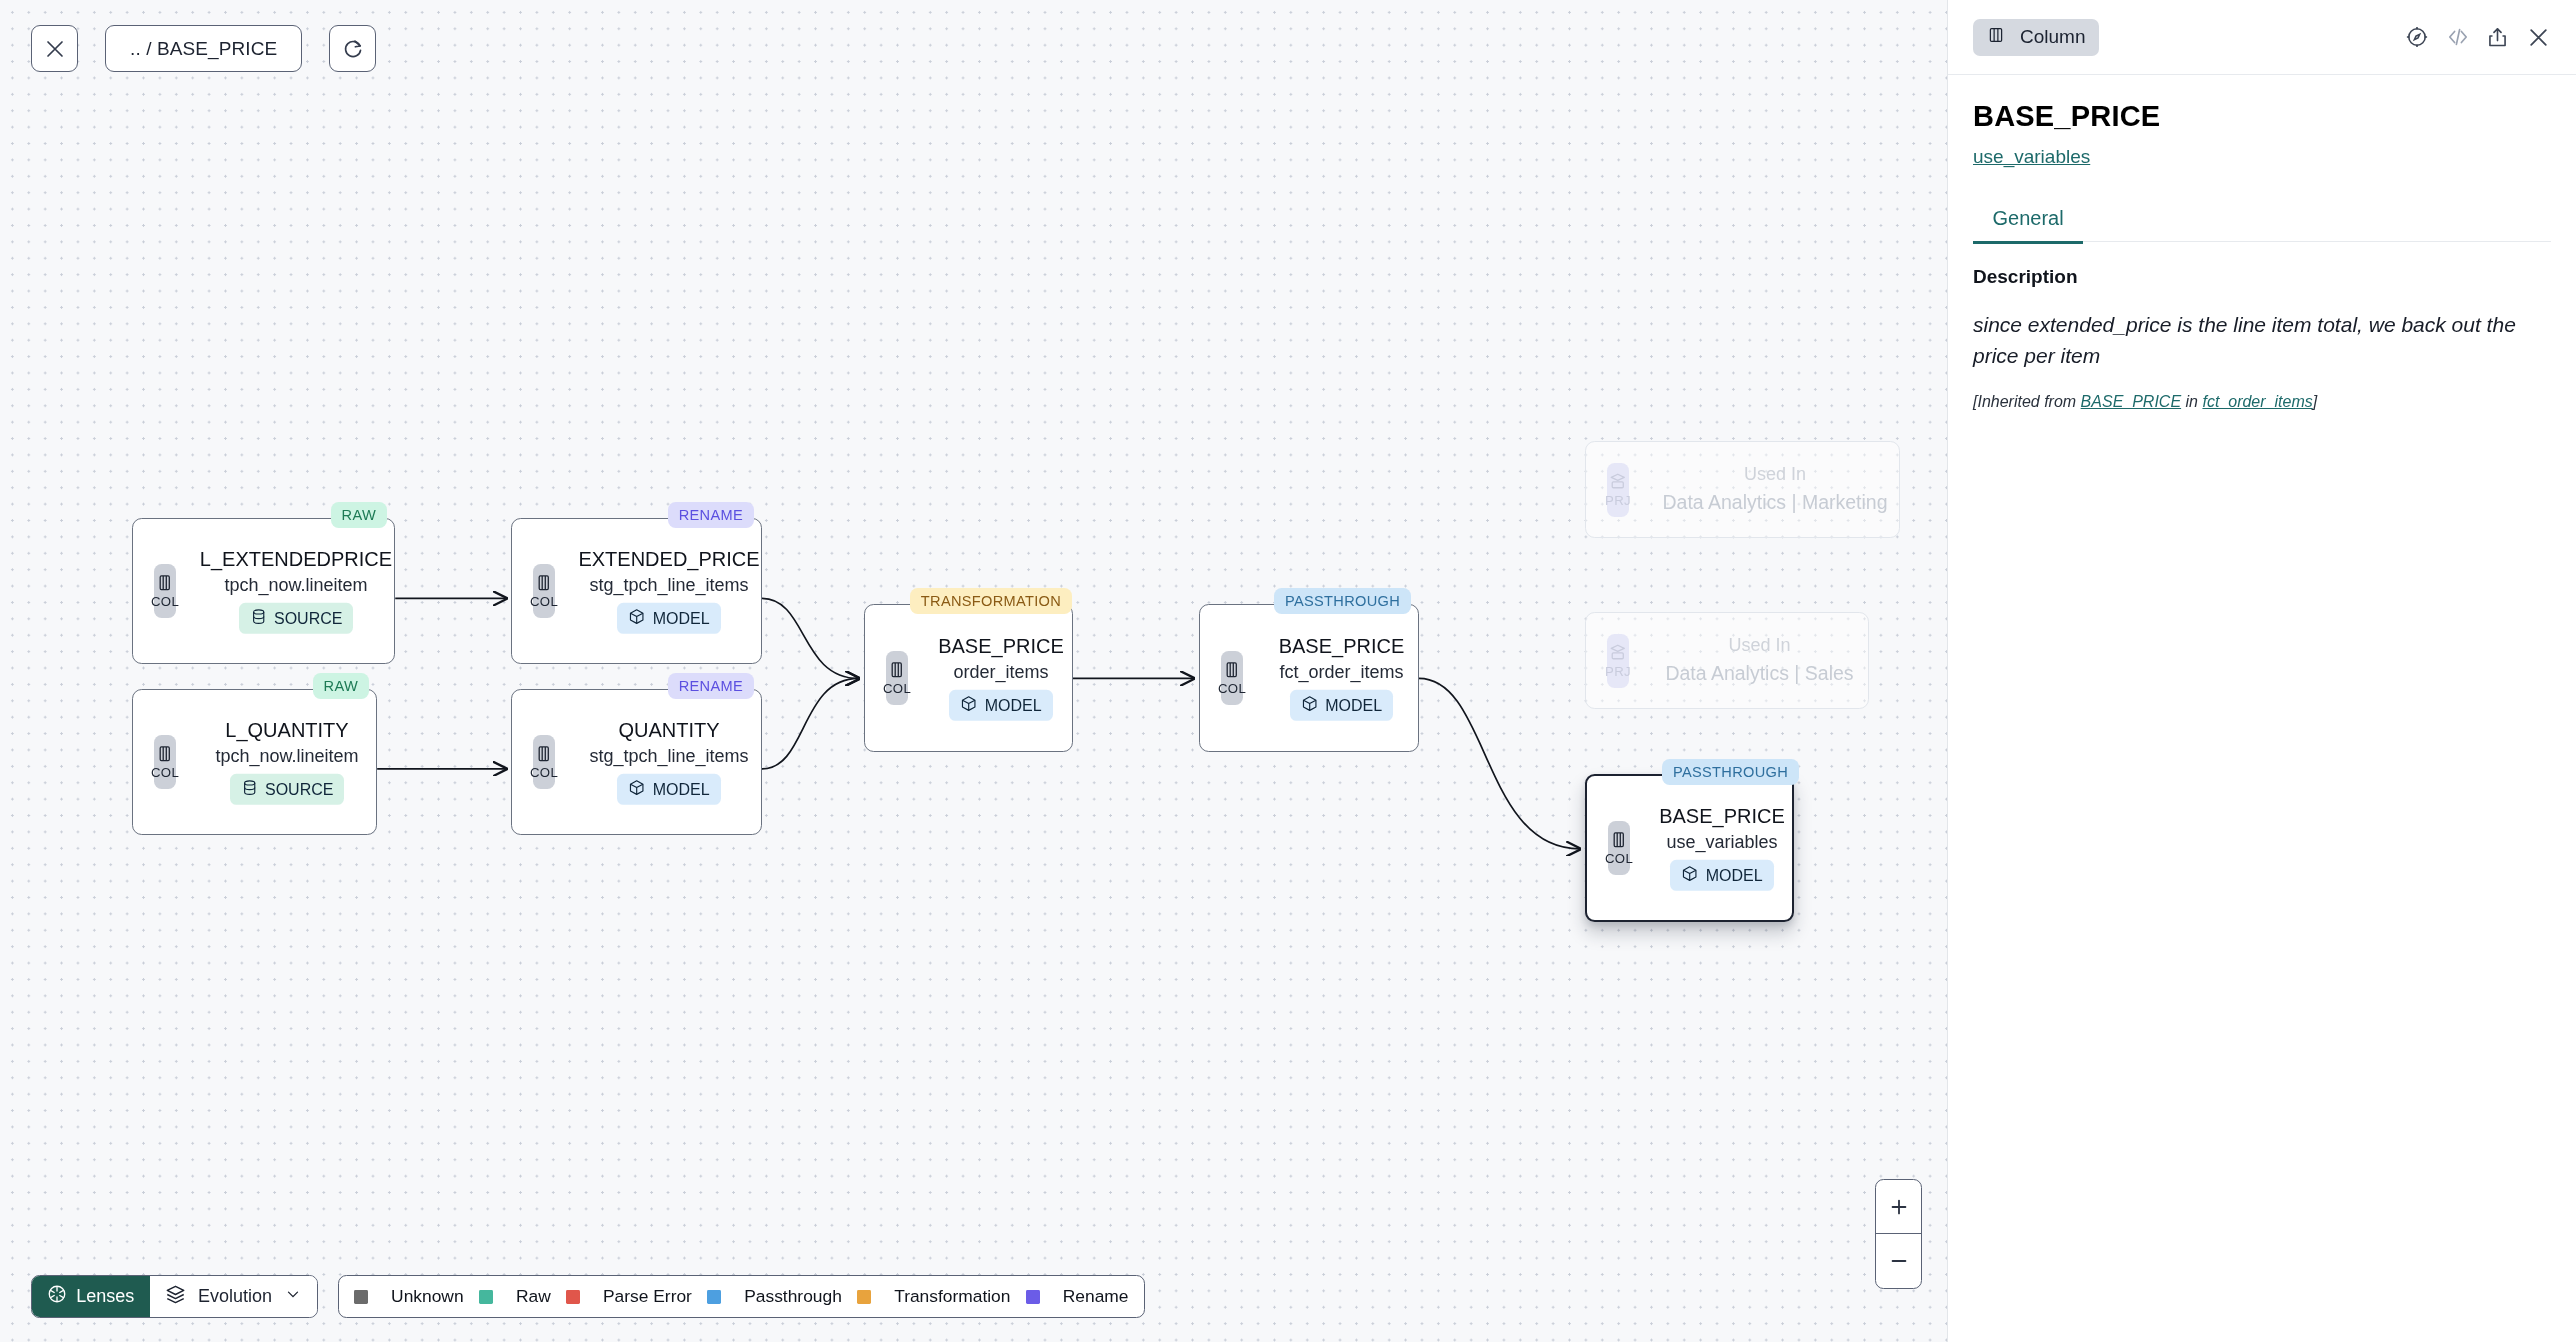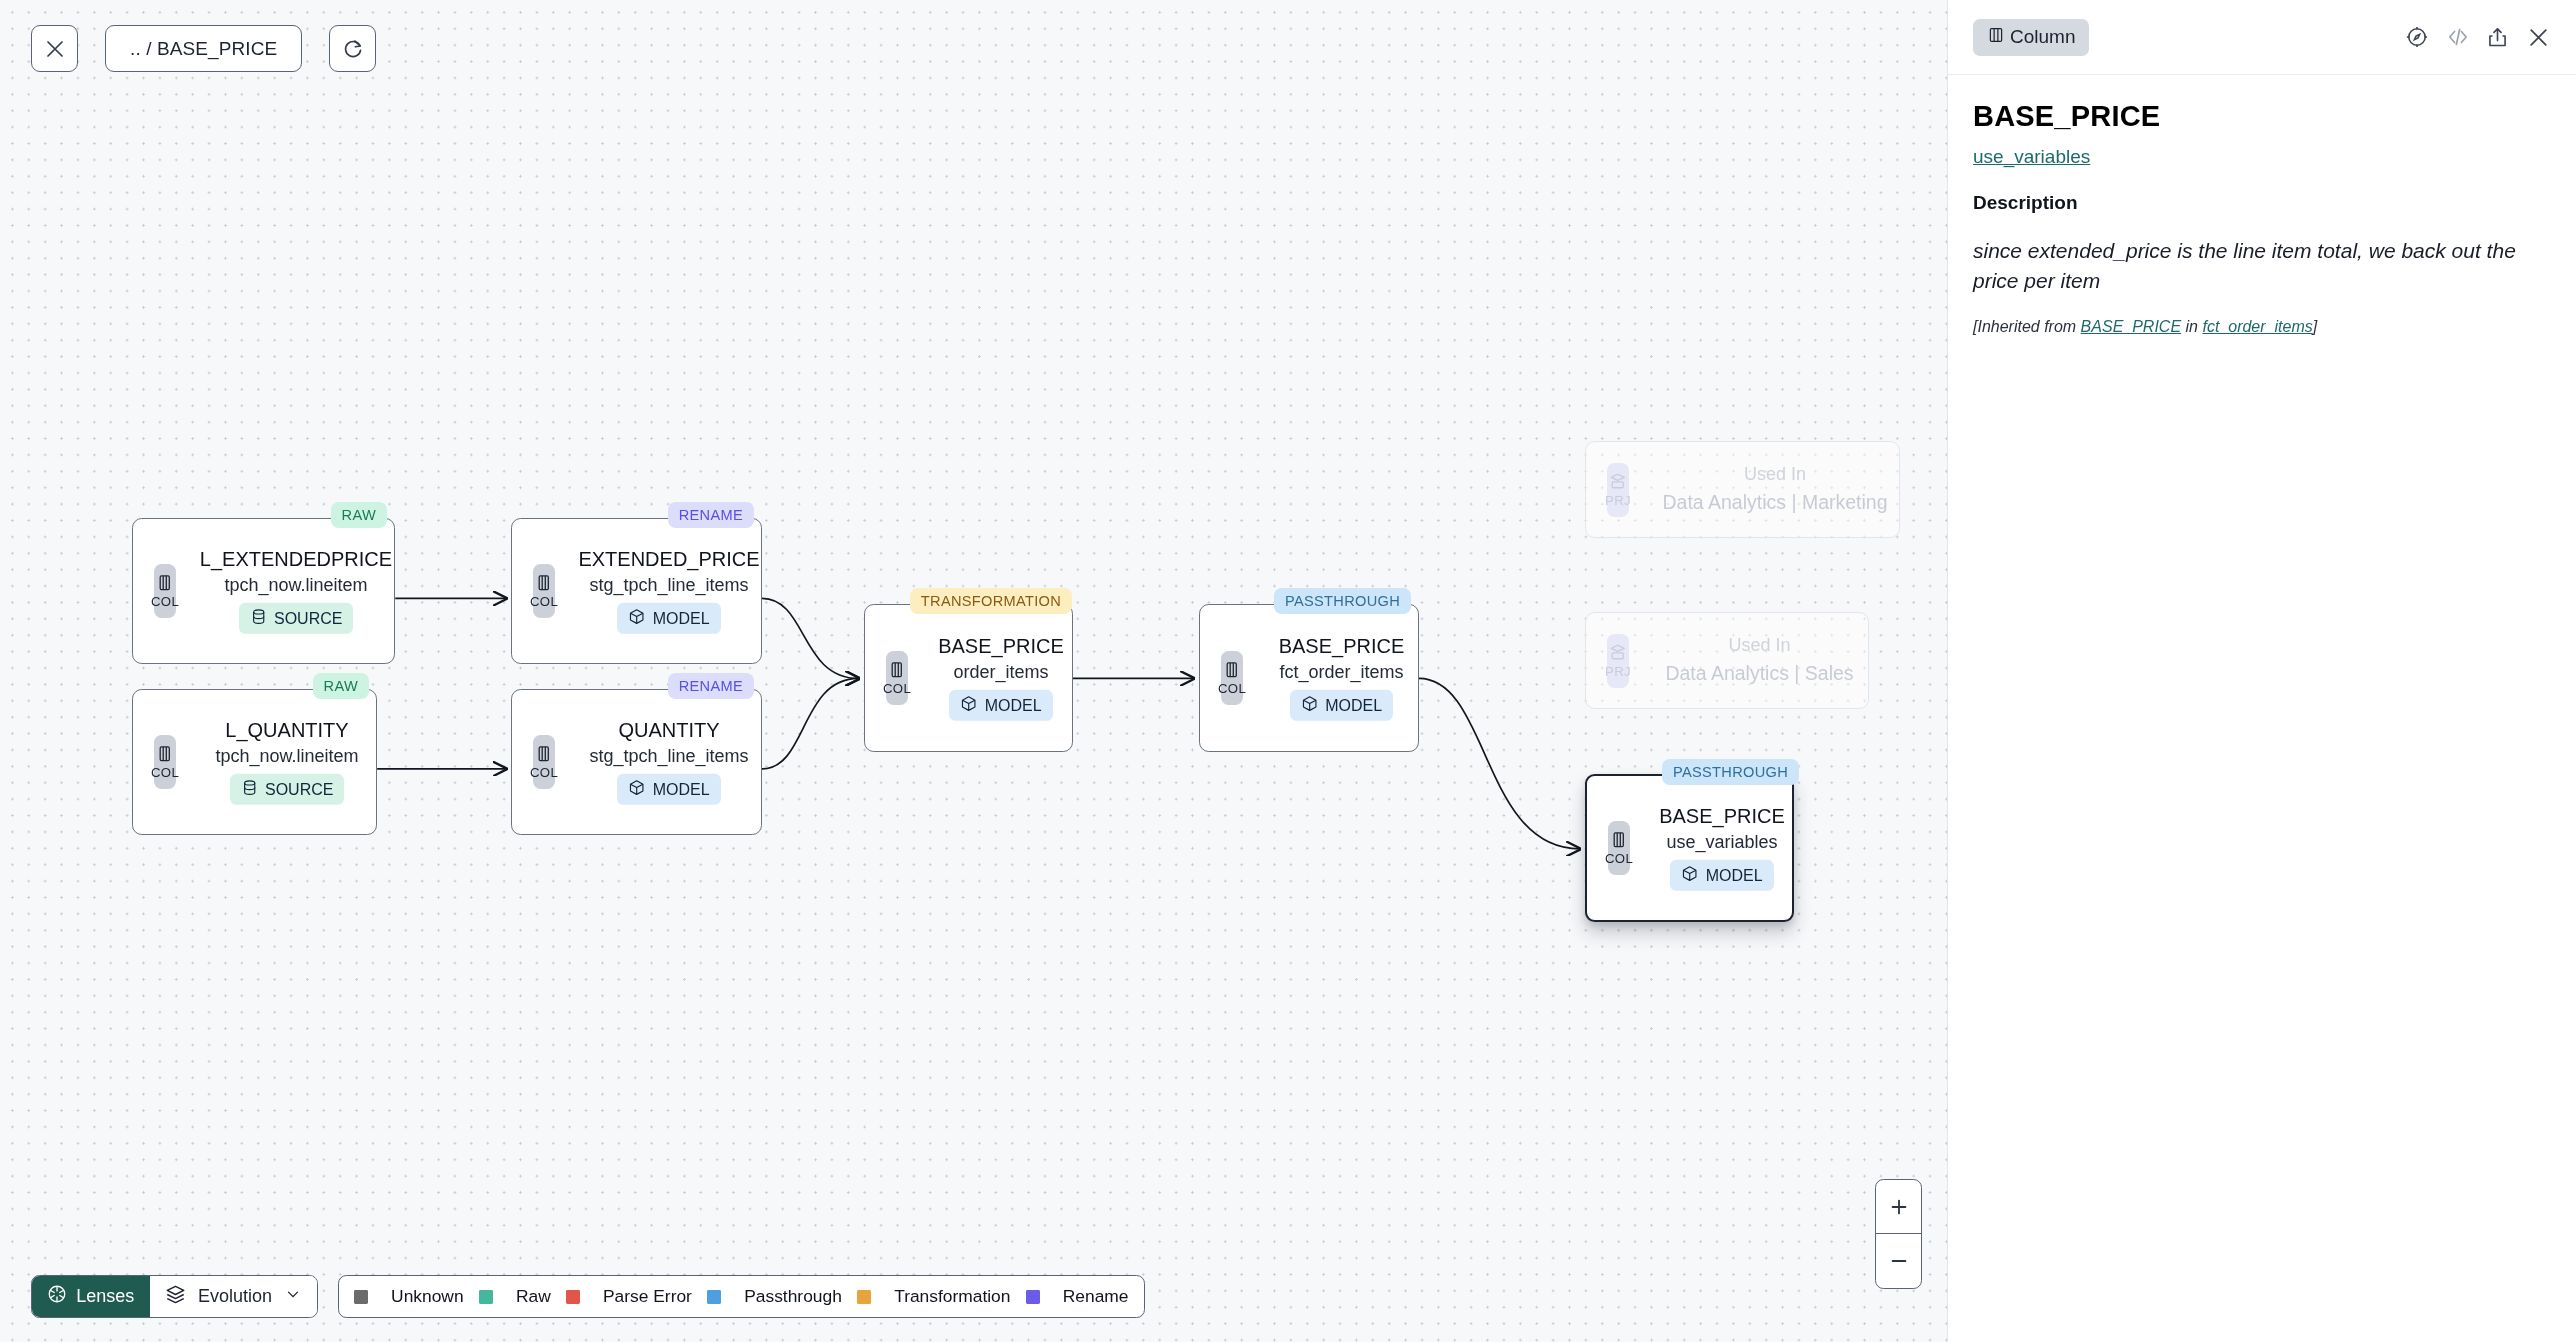--- a/index.html
+++ b/index.html
@@ -119,21 +119,21 @@
   .legend-item { display: flex; align-items: center; gap: 23px; font-size: 17.4px; color: #10141c; white-space: nowrap; }
   .sw { width: 14px; height: 14px; border-radius: 1.4px; display: inline-block; }
 
   
   #panel { position: relative; width: 629px; height: 1343px; background: #ffffff; border-left: 1.1px solid #e3e6ea; }
   .panel-head {
     height: 75px; display: flex; align-items: center; justify-content: space-between;
     padding: 0 25px 0 25px; border-bottom: 1.1px solid #e7eaee;
   }
   .type-chip {
-    display: inline-flex; align-items: center; gap: 5px;
+    display: inline-flex; align-items: center; gap: 15px;
     background: #d5d9e0; color: #1b2230; border-radius: 7px;
     padding: 7px 14px; font-size: 19px;
   }
   .head-icons { display: flex; align-items: center; gap: 16.7px; color: #3d4554; }
   .head-icons span { cursor: pointer; display: flex; }
   .panel-body { padding: 25px 25px 0 25px; }
   .panel-title { font-size: 29px; font-weight: bold; color: #000000; letter-spacing: 0.2px; }
   .panel-link {
     display: inline-block; margin-top: 12.5px; font-size: 19px;
     color: #1d6a6a; text-decoration: underline; cursor: pointer;
@@ -498,20 +498,23 @@
               <path d="M5 5 L19 19 M19 5 L5 19"></path>
             </svg>
         </span>
       </div>
     </div>
 
     <div class="panel-body">
       <div class="panel-title">BASE_PRICE</div>
       <a class="panel-link">use_variables</a>
 
+      <div class="tabs">
+        <div class="tab">General</div>
+      </div>
 
       <div class="sec-title">Description</div>
       <div class="desc">since extended_price is the line item total, we back out the price per item</div>
       <div class="desc-inherit">
         <span>[Inherited from </span><a>BASE_PRICE</a><span> in </span><a>fct_order_items</a><span>]</span>
       </div>
     </div>
   </div>
 </div>
 

